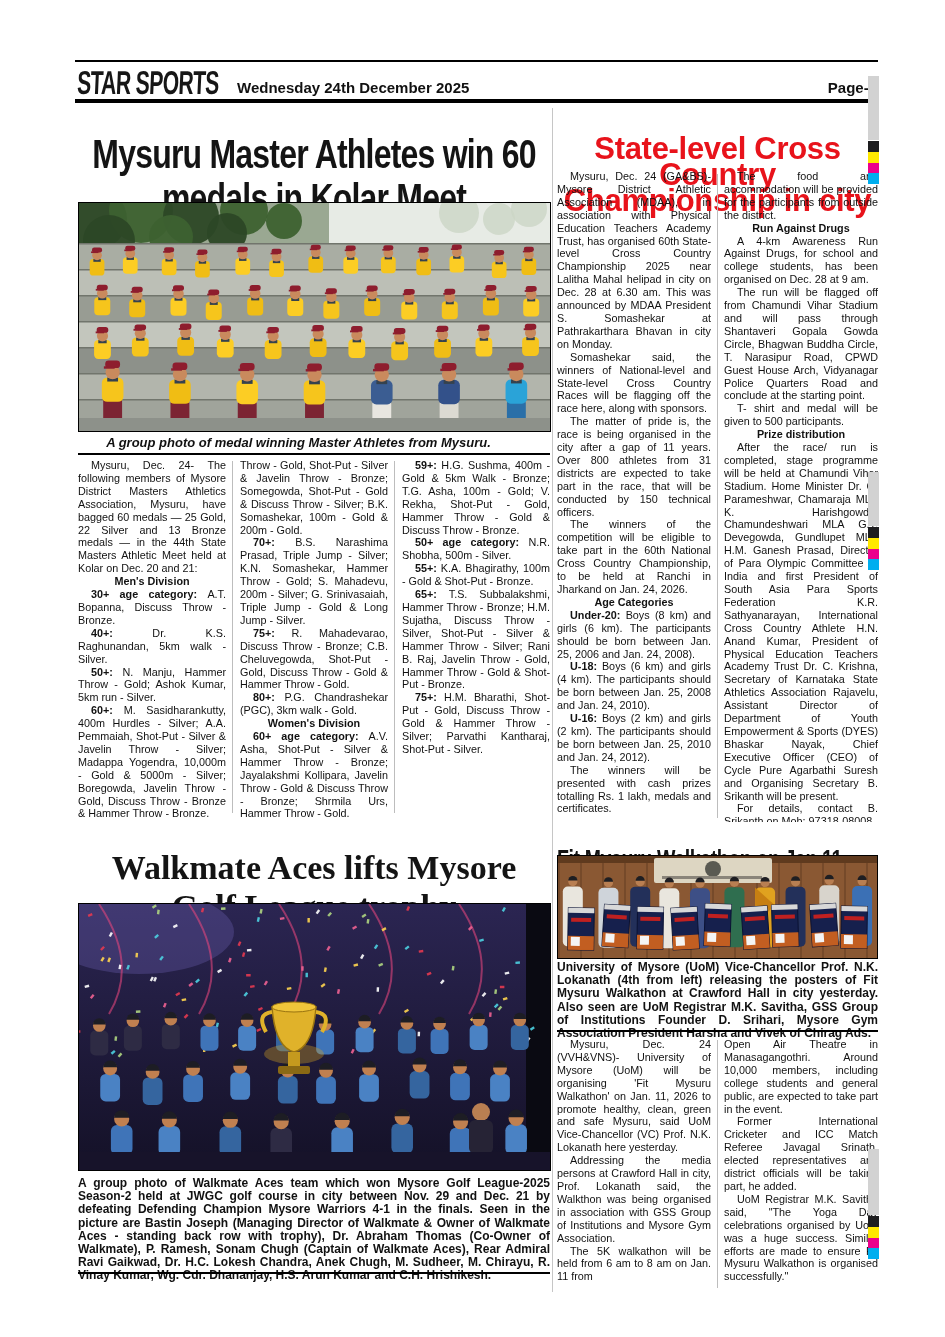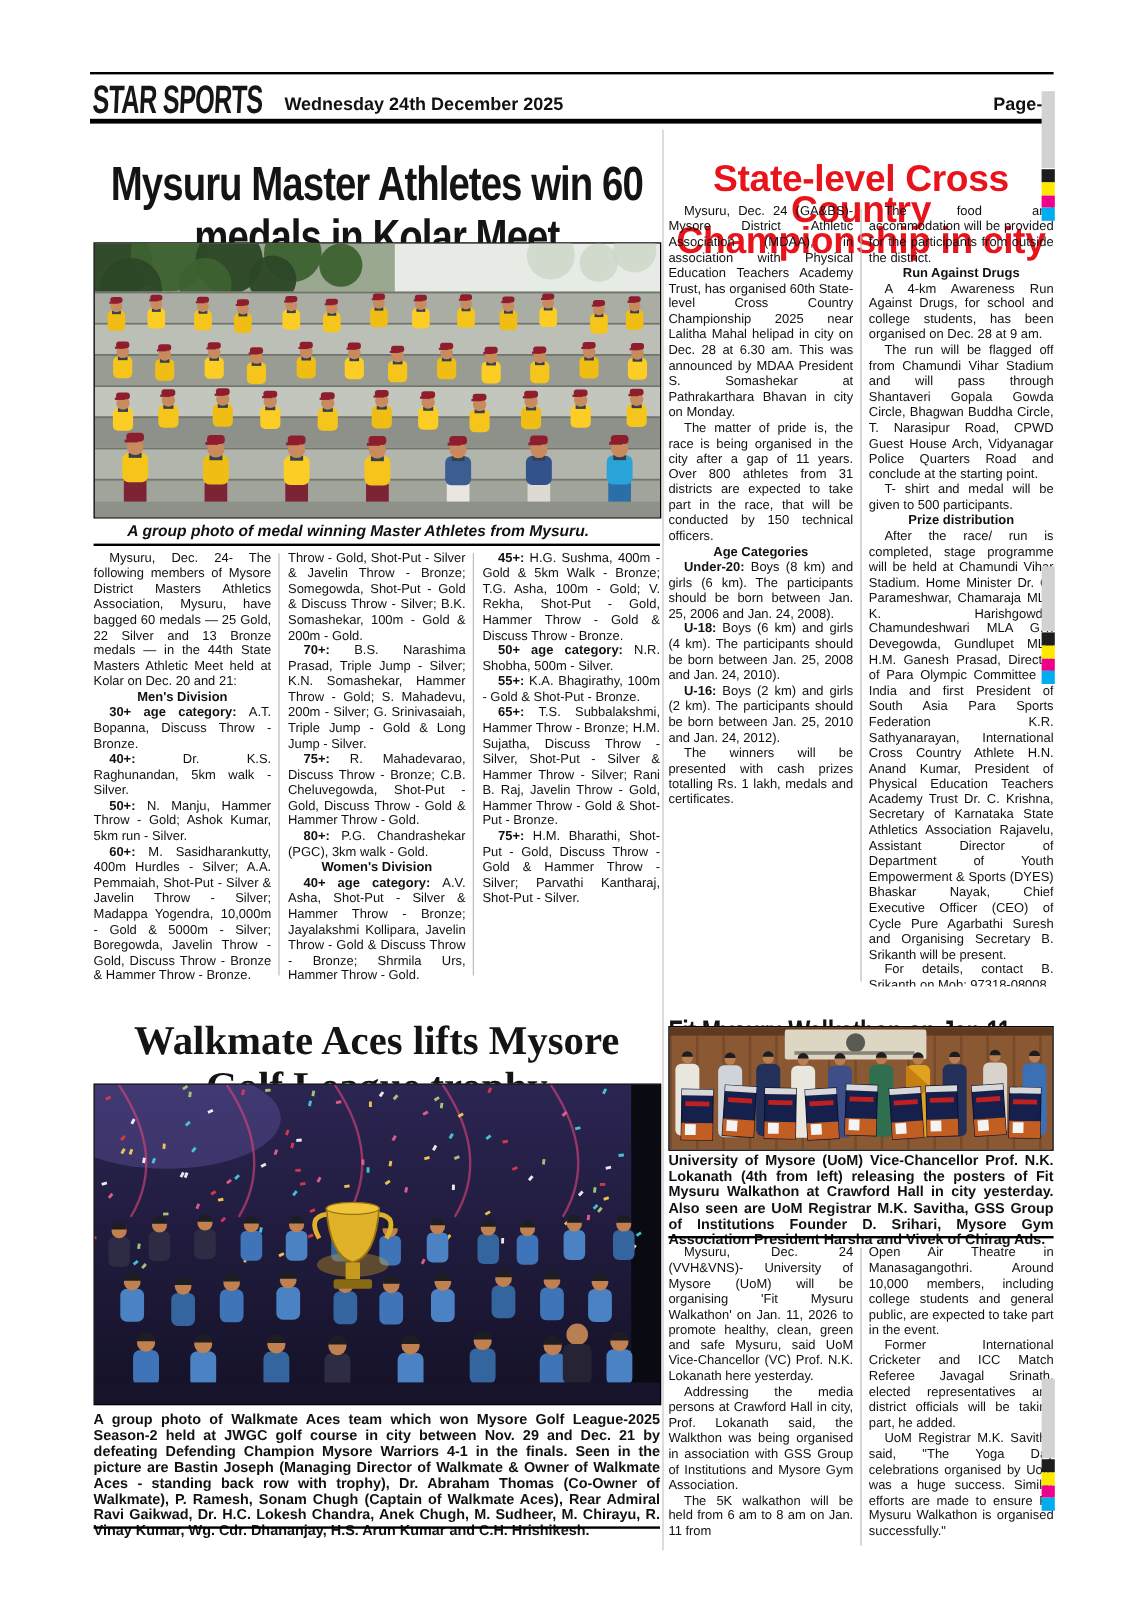--- a/index.html
+++ b/index.html
@@ -310,24 +310,24 @@
         <p class="para"><b>40+: </b>Dr. K.S. Raghunandan, 5km walk - Silver.</p>
         <p class="para"><b>50+: </b>N. Manju, Hammer Throw - Gold;  Ashok Kumar, 5km run - Silver.</p>
         <p class="para"><b>60+: </b>M. Sasidharankutty, 400m Hurdles - Silver; A.A. Pemmaiah, Shot-Put - Silver &amp; Javelin Throw - Silver; Madappa Yogendra, 10,000m - Gold &amp; 5000m - Silver; Boregowda, Javelin Throw - Gold,  Discuss Throw - Bronze &amp; Hammer Throw - Bronze.</p>
       </div>
     <div class="col" style="width:148px;height:358px;">
         <p class="para ni">Throw - Gold, Shot-Put - Silver &amp; Javelin Throw - Bronze; Somegowda, Shot-Put - Gold &amp; Discuss Throw - Silver; B.K. Somashekar, 100m - Gold &amp; 200m - Gold.</p>
         <p class="para"><b>70+: </b>B.S. Narashima Prasad, Triple Jump - Silver; K.N. Somashekar, Hammer Throw - Gold; S. Mahadevu, 200m - Silver; G. Srinivasaiah, Triple Jump - Gold &amp; Long Jump - Silver.</p>
         <p class="para"><b>75+: </b>R. Mahadevarao, Discuss Throw - Bronze; C.B. Cheluvegowda, Shot-Put - Gold, Discuss Throw - Gold &amp; Hammer Throw - Gold.</p>
         <p class="para"><b>80+: </b>P.G. Chandrashekar (PGC), 3km walk - Gold.</p>
         <div class="colhead">Women's Division</div>
-        <p class="para"><b>40+ age category: </b>A.V. Asha, Shot-Put - Silver &amp; Hammer Throw - Bronze; Jayalakshmi Kollipara, Javelin Throw - Gold &amp; Discuss Throw - Bronze; Shrmila Urs, Hammer Throw - Gold.</p>
+        <p class="para"><b>60+ age category: </b>A.V. Asha, Shot-Put - Silver &amp; Hammer Throw - Bronze; Jayalakshmi Kollipara, Javelin Throw - Gold &amp; Discuss Throw - Bronze; Shrmila Urs, Hammer Throw - Gold.</p>
       </div>
     <div class="col" style="width:148px;height:358px;">
-        <p class="para"><b>45+: </b>H.G. Sushma, 400m - Gold &amp; 5km Walk - Bronze; T.G. Asha, 100m - Gold; V. Rekha, Shot-Put - Gold, Hammer Throw - Gold &amp; Discuss Throw - Bronze.</p>
+        <p class="para"><b>59+: </b>H.G. Sushma, 400m - Gold &amp; 5km Walk - Bronze; T.G. Asha, 100m - Gold; V. Rekha, Shot-Put - Gold, Hammer Throw - Gold &amp; Discuss Throw - Bronze.</p>
         <p class="para"><b>50+ age category: </b>N.R. Shobha, 500m - Silver.</p>
         <p class="para"><b>55+: </b>K.A. Bhagirathy, 100m - Gold &amp; Shot-Put - Bronze.</p>
         <p class="para"><b>65+: </b>T.S. Subbalakshmi, Hammer Throw - Bronze; H.M. Sujatha, Discuss Throw - Silver, Shot-Put - Silver &amp; Hammer Throw - Silver; Rani B. Raj, Javelin Throw - Gold, Hammer Throw - Gold &amp; Shot-Put - Bronze.</p>
         <p class="para"><b>75+: </b>H.M. Bharathi, Shot-Put - Gold, Discuss Throw - Gold &amp; Hammer Throw - Silver; Parvathi Kantharaj, Shot-Put - Silver.</p>
       </div>
   </div>
   <div class="vrule" style="left:232px;top:461px;height:352px;"></div>
   <div class="vrule" style="left:394px;top:461px;height:352px;"></div>
 
   <h2 class="h-serif">Walkmate Aces lifts Mysore Golf League trophy</h2>
@@ -543,21 +543,23 @@
   </div>
   <div class="caption-j" style="left:78px;top:1177px;width:472px;">A group photo of Walkmate Aces team which won Mysore Golf League-2025 Season-2 held at JWGC golf course in city between Nov. 29 and Dec. 21 by defeating Defending Champion Mysore Warriors 4-1 in the finals. Seen in the picture are Bastin Joseph (Managing Director of Walkmate &amp; Owner of Walkmate Aces - standing back row with trophy), Dr. Abraham Thomas (Co-Owner of Walkmate), P. Ramesh, Sonam Chugh (Captain of Walkmate Aces), Rear Admiral Ravi Gaikwad, Dr. H.C. Lokesh Chandra, Anek Chugh, M. Sudheer, M. Chirayu, R. Vinay Kumar, Wg. Cdr. Dhananjay, H.S. Arun Kumar and C.H. Hrishikesh.</div>
   <div class="rule" style="left:78px;top:1272px;width:472px;height:2px;"></div>
 
   <div class="vrule" style="left:552px;top:108px;height:1184px;background:#c6c6c6;"></div>
 
   <h2 class="h-red" id="hred" style="color: rgb(232, 19, 27);">State-level Cross Country Championship in city</h2>
   <div class="cols" style="left:557px;top:170px;width:321px;height:652px;gap:13px;">
     <div class="col" style="width:154px;height:652px;">
         <p class="para">Mysuru, Dec. 24 (GA&amp;BS)- Mysore District Athletic Association (MDAA), in association with Physical Education Teachers Academy Trust, has organised 60th State-level Cross Country Championship 2025 near Lalitha Mahal helipad in city on Dec. 28 at 6.30 am. This was announced by MDAA President S. Somashekar at Pathrakarthara Bhavan in city on Monday.</p>
+        <p class="para">Somashekar said, the winners of National-level and State-level Cross Country Races will be flagging off the race here, along with sponsors.</p>
         <p class="para">The matter of pride is, the race is being organised in the city after a gap of 11 years. Over 800 athletes from 31 districts are expected to take part in the race, that will be conducted by 150 technical officers.</p>
+        <p class="para">The winners of the competition will be eligible to take part in the 60th National Cross Country Championship, to be held at Ranchi in Jharkand on Jan. 24, 2026.</p>
         <div class="colhead">Age Categories</div>
         <p class="para"><b>Under-20: </b>Boys (8 km) and girls (6 km). The participants should be born between Jan. 25, 2006 and Jan. 24, 2008).</p>
         <p class="para"><b>U-18: </b>Boys (6 km) and girls (4 km). The participants should be born between Jan. 25, 2008 and Jan. 24, 2010).</p>
         <p class="para"><b>U-16: </b>Boys (2 km) and girls (2 km). The participants should be born between Jan. 25, 2010 and Jan. 24, 2012).</p>
         <p class="para">The winners will be presented with cash prizes totalling Rs. 1 lakh, medals and certificates.</p>
       </div>
     <div class="col" style="width:154px;height:652px;">
         <p class="para">The food and accommodation will be provided for the participants from outside the district.</p>
         <div class="colhead">Run Against Drugs</div>
         <p class="para">A 4-km Awareness Run Against Drugs, for school and college students, has been organised on Dec. 28 at 9 am.</p>

